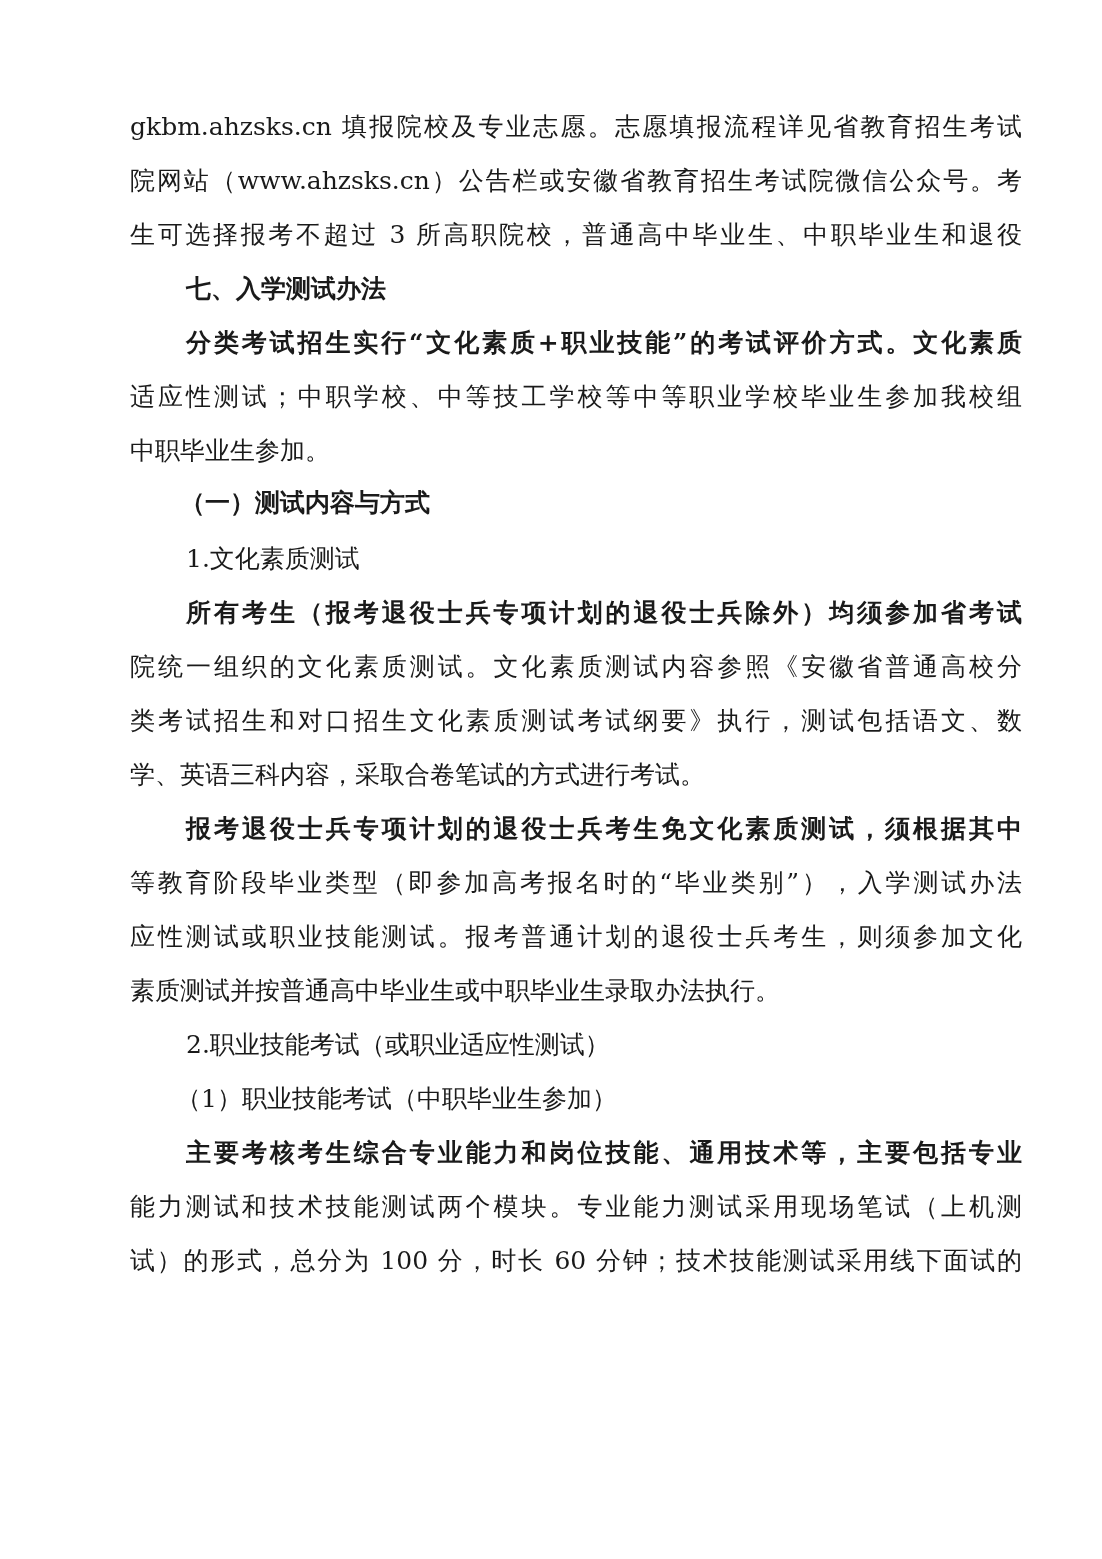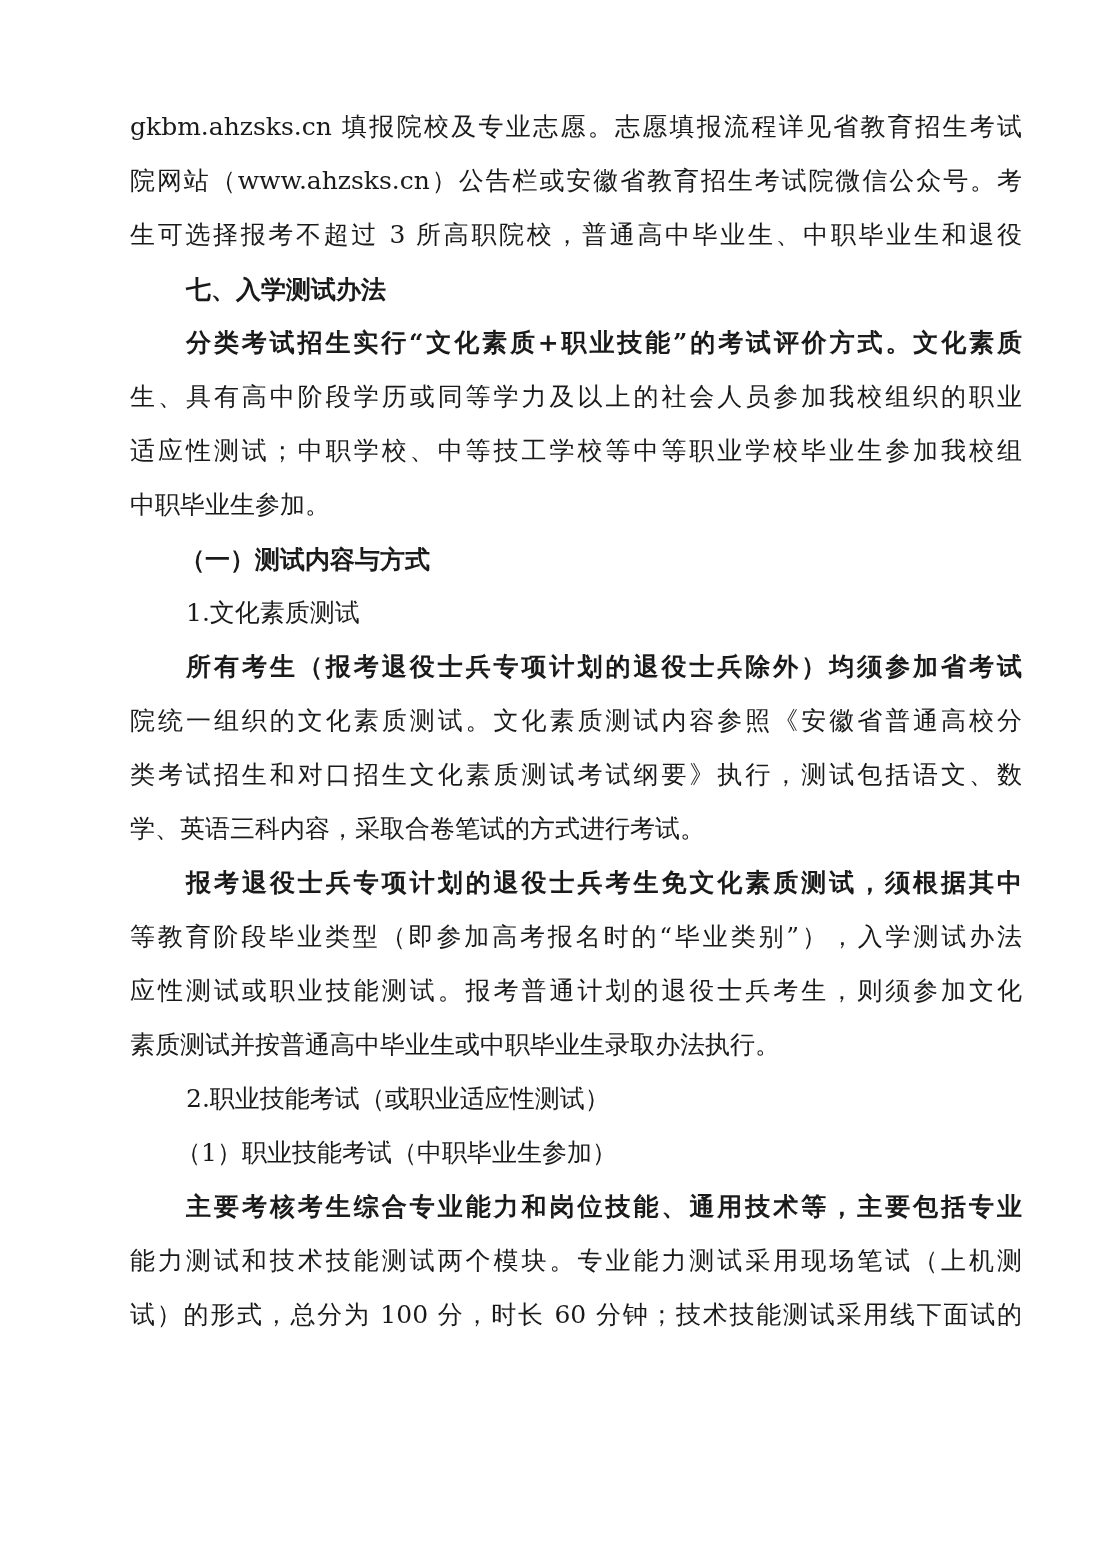--- a/index.html
+++ b/index.html
@@ -8,37 +8,36 @@
     position: absolute; left: 106px; top: 100px; width: 892px;
     font-family: "DejaVu Serif", "Liberation Serif", serif;
     font-size: 25px; color: #1a1a1a; margin-left: 24px;
   }
   .line {
     height: 54px; line-height: 54px; white-space: nowrap;
     text-align: justify; text-align-last: justify; overflow: hidden;
   }
   .line.last { text-align-last: left; }
   .indent { padding-left: 56px; font-weight: bold; }
-  .h1 { font-family: Liberation Sans, sans-serif; font-weight: bold; padding-left: 56px; text-align-last: left; }
-  .h2 { font-family: Liberation Sans, sans-serif; font-weight: bold; padding-left: 50px; text-align-last: left; }
+  .h1 { font-family: Liberation Serif, serif; font-weight: bold; padding-left: 56px; text-align-last: left; }
+  .h2 { font-family: Liberation Mono, monospace; font-weight: bold; padding-left: 50px; text-align-last: left; }
   .h3 { font-weight: normal; padding-left: 56px; text-align-last: left; }
   .h4 { font-weight: normal; padding-left: 46px; text-align-last: left; }
 </style>
 </head>
 <body>
 
 <div class="page">
   <div class="line">gkbm.ahzsks.cn 填报院校及专业志愿。志愿填报流程详见省教育招生考试</div>
   <div class="line">院网站（www.ahzsks.cn）公告栏或安徽省教育招生考试院微信公众号。考</div>
   <div class="line">生可选择报考不超过 3 所高职院校，普通高中毕业生、中职毕业生和退役</div>
 
   <div class="line h1">七、入学测试办法</div>
 
   <div class="line indent">分类考试招生实行“文化素质+职业技能”的考试评价方式。文化素质</div>
-  <div class="line">生、具有高中阶段学历或同等学力及以上的社会人员参加我校组织的职业</div>
   <div class="line">适应性测试；中职学校、中等技工学校等中等职业学校毕业生参加我校组</div>
   <div class="line last">中职毕业生参加。</div>
 
   <div class="line h2">（一）测试内容与方式</div>
   <div class="line h3">1.文化素质测试</div>
 
   <div class="line indent">所有考生（报考退役士兵专项计划的退役士兵除外）均须参加省考试</div>
   <div class="line">院统一组织的文化素质测试。文化素质测试内容参照《安徽省普通高校分</div>
   <div class="line">类考试招生和对口招生文化素质测试考试纲要》执行，测试包括语文、数</div>
   <div class="line last">学、英语三科内容，采取合卷笔试的方式进行考试。</div>

